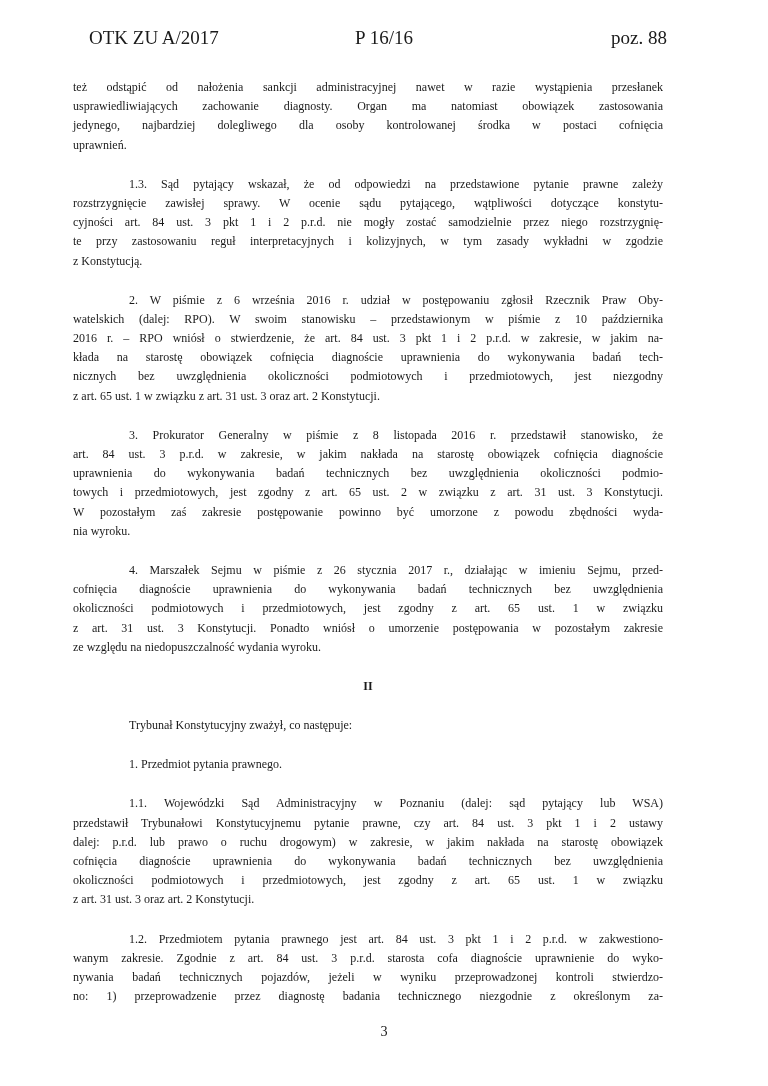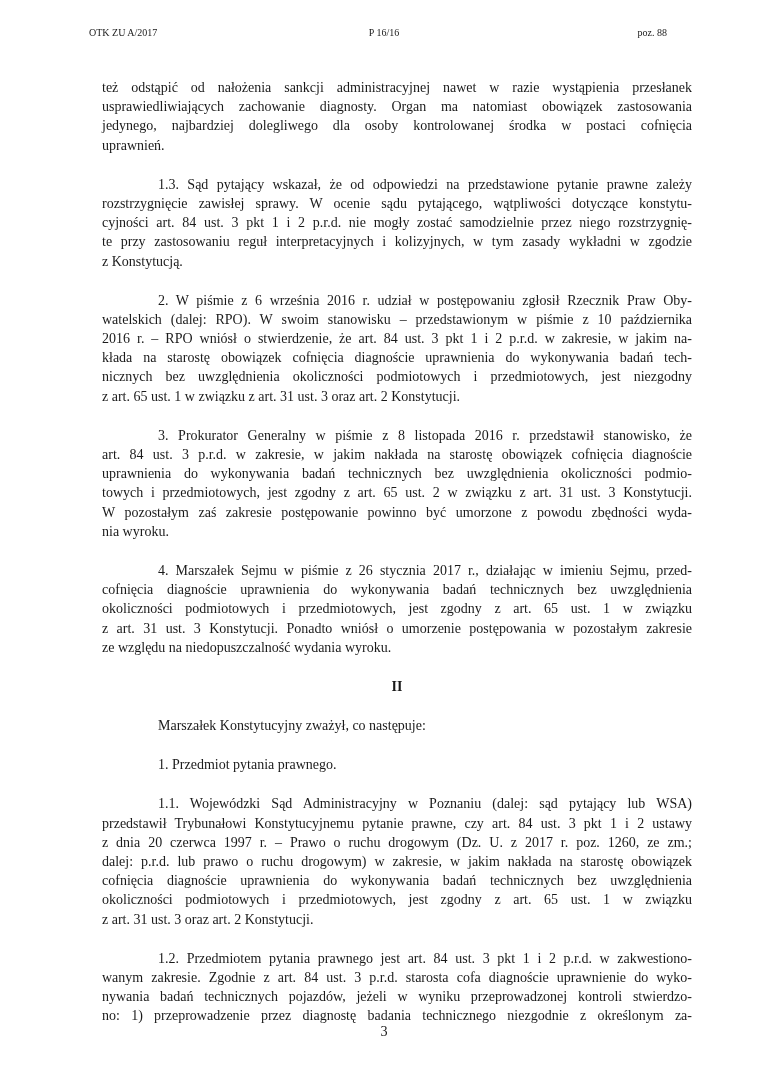--- a/index.html
+++ b/index.html
@@ -1,23 +1,23 @@
 <!DOCTYPE html>
 <html><head>
   <meta charset="utf-8">
   <style>
     html, body { margin: 0; padding: 0; background: #ffffff; }
     body { width: 768px; height: 1086px; position: relative; overflow: hidden;
       font-family: "Liberation Serif", "DejaVu Serif", serif; color: #1a1a1a; }
     .header { position: absolute; top: 27px; left: 89px; width: 590px; height: 18px;
-      font-size: 10px; }
+      font-size: 19px; }
     .header .l { position: absolute; left: 0; top: 0; }
     .header .c { position: absolute; left: 0; right: 0; text-align: center; top: 0; }
     .header .r { position: absolute; right: 12px; top: 0; }
-    .body { position: absolute; left: 102px; top: 78px; width: 590px; font-size: 14px; line-height: 19.2px; }
+    .body { position: absolute; left: 73px; top: 78px; width: 590px; font-size: 12px; line-height: 19.2px; }
     .para { margin: 0 0 20px 0; }
     .line { display: block; text-align: justify; text-align-last: justify; white-space: nowrap; height: 19.2px; }
     .line.last { text-align-last: left; font-family: Liberation Serif, serif; }
     .line.indent { padding-left: 56px; }
     .heading { text-align: center; font-weight: bold; margin: 0 0 20px 0; height: 19.2px; }
     .plain { padding-left: 56px; margin: 0 0 20px 0; height: 19.2px; }
     .footer { position: absolute; top: 1023px; left: 0; width: 768px; text-align: center; font-size: 14.2px; }
   </style>
 </head>
 <body>
@@ -65,28 +65,27 @@
   <div class="para">
     <span class="line indent">4. Marszałek Sejmu w piśmie z 26 stycznia 2017 r., działając w imieniu Sejmu, przed-</span>
     <span class="line">cofnięcia diagnoście uprawnienia do wykonywania badań technicznych bez uwzględnienia</span>
     <span class="line">okoliczności podmiotowych i przedmiotowych, jest zgodny z art. 65 ust. 1 w związku</span>
     <span class="line">z art. 31 ust. 3 Konstytucji. Ponadto wniósł o umorzenie postępowania w pozostałym zakresie</span>
     <span class="line last">ze względu na niedopuszczalność wydania wyroku.</span>
   </div>
 
   <div class="heading">II</div>
 
-  <div class="plain">Marszałek Konstytucyjny zważył, co następuje:</div>
+  <div class="plain">Trybunał Konstytucyjny zważył, co następuje:</div>
 
   <div class="plain">1. Przedmiot pytania prawnego.</div>
 
   <div class="para">
     <span class="line indent">1.1. Wojewódzki Sąd Administracyjny w Poznaniu (dalej: sąd pytający lub WSA)</span>
     <span class="line">przedstawił Trybunałowi Konstytucyjnemu pytanie prawne, czy art. 84 ust. 3 pkt 1 i 2 ustawy</span>
-    <span class="line">z dnia 20 czerwca 1997 r. – Prawo o ruchu drogowym (Dz. U. z 2017 r. poz. 1260, ze zm.;</span>
     <span class="line">dalej: p.r.d. lub prawo o ruchu drogowym) w zakresie, w jakim nakłada na starostę obowiązek</span>
     <span class="line">cofnięcia diagnoście uprawnienia do wykonywania badań technicznych bez uwzględnienia</span>
     <span class="line">okoliczności podmiotowych i przedmiotowych, jest zgodny z art. 65 ust. 1 w związku</span>
     <span class="line last">z art. 31 ust. 3 oraz art. 2 Konstytucji.</span>
   </div>
 
   <div class="para">
     <span class="line indent">1.2. Przedmiotem pytania prawnego jest art. 84 ust. 3 pkt 1 i 2 p.r.d. w zakwestiono-</span>
     <span class="line">wanym zakresie. Zgodnie z art. 84 ust. 3 p.r.d. starosta cofa diagnoście uprawnienie do wyko-</span>
     <span class="line">nywania badań technicznych pojazdów, jeżeli w wyniku przeprowadzonej kontroli stwierdzo-</span>

